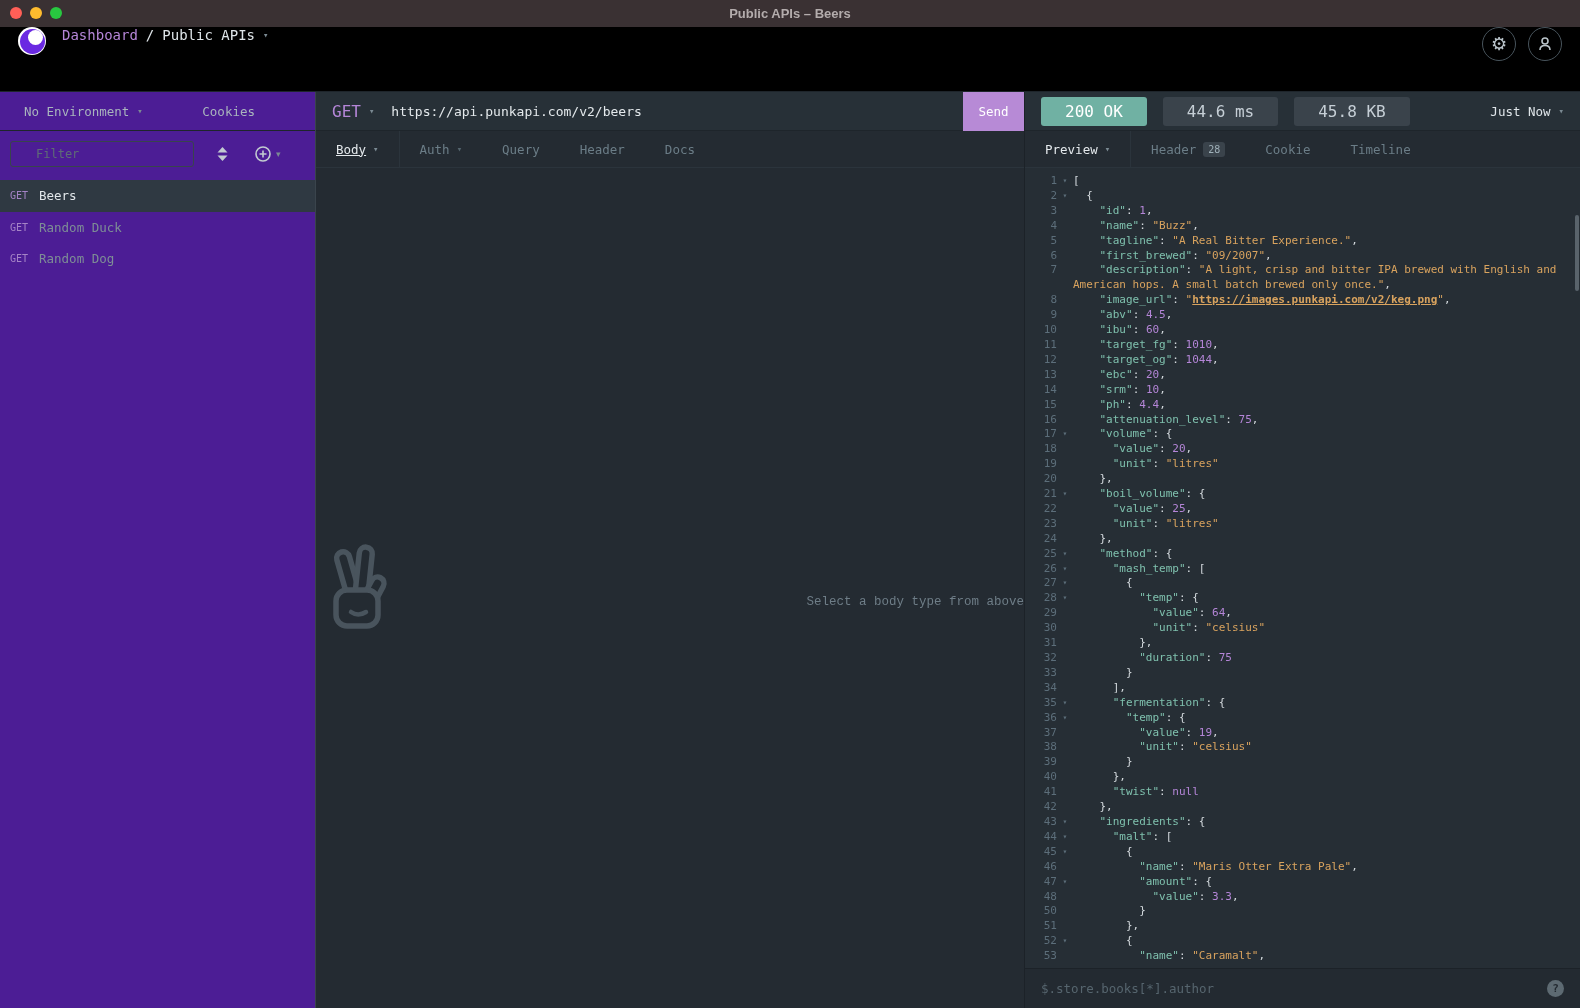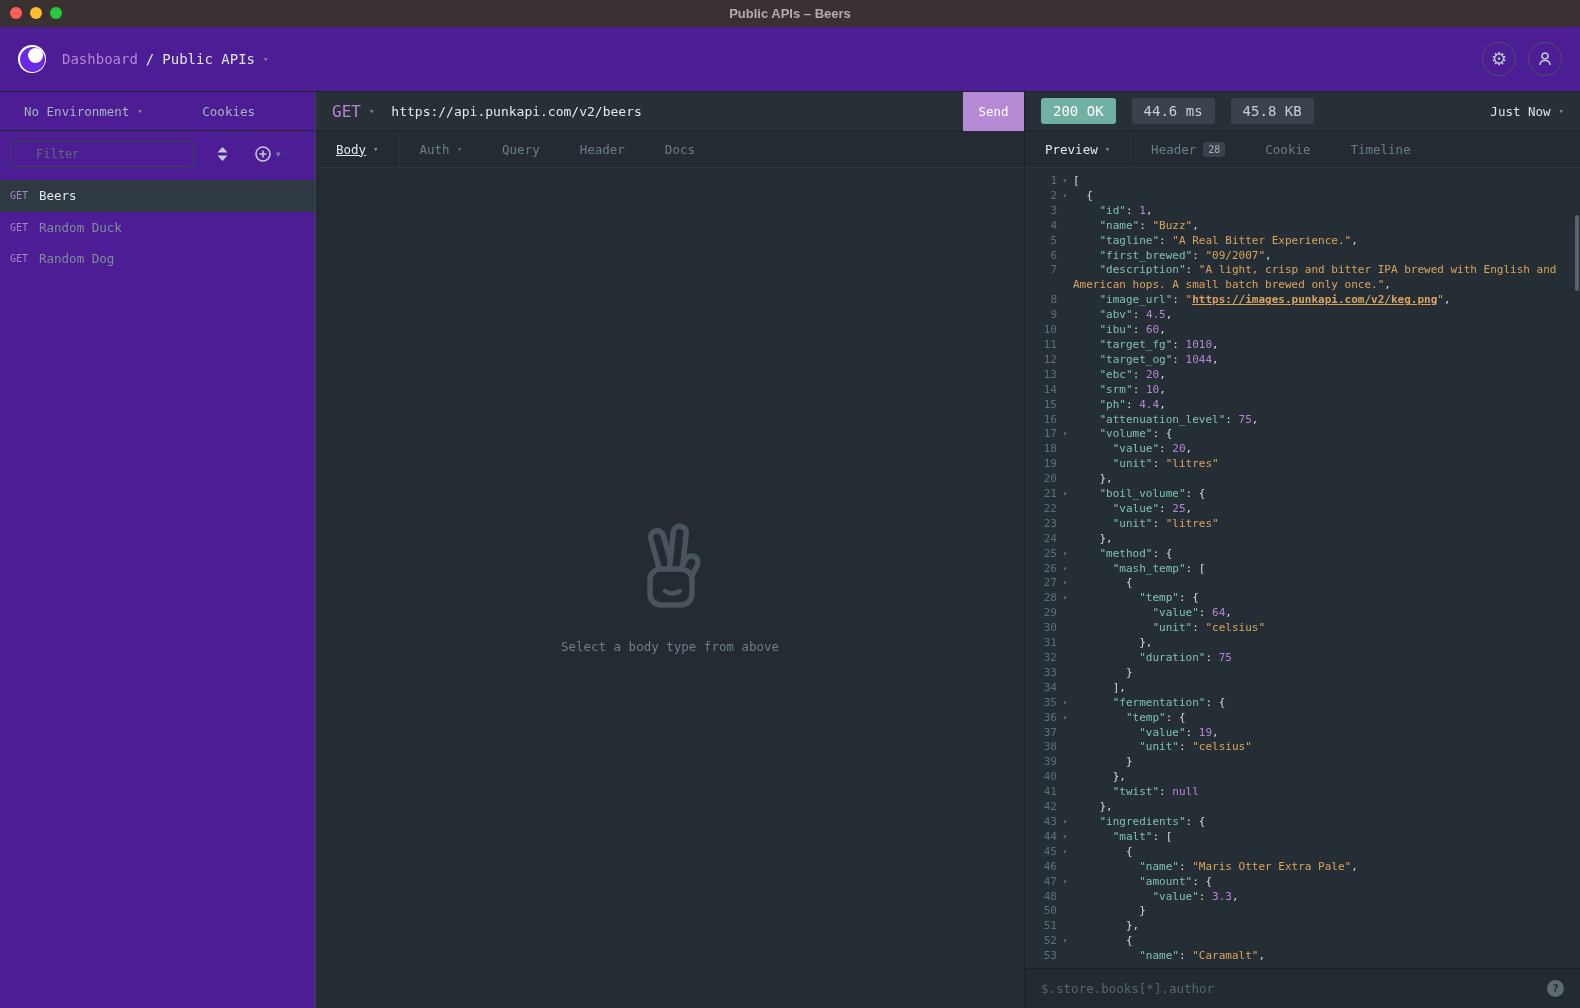--- a/index.html
+++ b/index.html
@@ -10,21 +10,21 @@
   .titlebar { height:27px; background:#3a3133; display:flex; align-items:center;
     justify-content:center; position:relative; }
   .titlebar .title { font-family:"Liberation Sans","DejaVu Sans",sans-serif;
     font-weight:bold; font-size:13px; color:#b3acac; }
   .lights { position:absolute; left:10px; top:7px; display:flex; gap:8px; }
   .light { width:12px; height:12px; border-radius:50%; }
   .light.red { background:#ff5f57; } .light.yellow { background:#febc2e; }
   .light.green { background:#28c840; }
 
   
-  .app-header { height:65px; background:#4c1d95; display:flex; align-items:center;
+  .app-header { height:65px; background:#000000; display:flex; align-items:flex-start;
     padding:0 18px; border-bottom:1px solid #1e252b; }
   .logo { width:28px; height:28px; border-radius:50%; background:#fff; position:relative; overflow:hidden; }
   .logo .moon { position:absolute; inset:1.5px; border-radius:50%; background:#6a29e2; }
   .logo .glow { position:absolute; width:15px; height:15px; border-radius:50%; background:#fff;
     top:3px; right:3.5px; }
   .crumbs { margin-left:16px; font-size:14px; color:#dfe5e9; display:flex; align-items:center; gap:8px; }
   .crumbs .home { color:#b586d8; }
   .hdr-spacer { flex:1; }
   .circle-btn { width:34px; height:34px; border-radius:50%; border:1px solid #48545c;
     background:transparent; color:#b9c3c9; display:flex; align-items:center; justify-content:center;
@@ -70,29 +70,29 @@
   .tabbar { height:37px; display:flex; align-items:stretch; border-bottom:1px solid #2b343c;
     background:#242b32; flex:0 0 auto; }
   .tab { display:flex; align-items:center; gap:7px; padding:0 20px; color:#6b7d87;
     font-size:12.5px; background:none; border:none; font-family:inherit; }
   .tab.active { color:#e4e9ec; border-right:1px solid #2b343c; }
   .tab.active .tlabel.u { text-decoration:underline; }
   .tab .caret.dim { color:#55656e; }
   .tab-badge { background:#3a434b; color:#9fb0b8; font-size:10px; padding:2px 5px;
     border-radius:3px; }
 
-  .empty { flex:1; display:flex; flex-direction:column; align-items:center; justify-content:center; }
+  .empty { flex:1; display:flex; flex-direction:row; align-items:center; justify-content:space-between;font-family:Liberation Mono, monospace; }
   .empty .msg { color:#6e7d87; font-size:12.5px; margin-top:28px; }
 
   
   .response-pane { flex:1; background:#262e35; display:flex; flex-direction:column;
     border-left:1px solid #1c2228; position:relative; }
   .meta-row { height:39px; border-bottom:1px solid #1e252b; display:flex; align-items:center;
     padding:0 16px; gap:16px; background:#273037; flex:0 0 auto; }
-  .badge { font-size:14px; padding:5px 12px; border-radius:3px; }
+  .badge { font-size:16px; padding:5px 24px; border-radius:3px; }
   .badge.status { background:#70b1a3; color:#fff; }
   .badge.stat { background:#3a434b; color:#c6cfd6; }
   .when-btn { margin-left:auto; background:none; border:none; color:#dfe5e9;
     font:12.5px "DejaVu Sans Mono",monospace; display:flex; align-items:center; gap:8px; }
 
   .code { flex:1; overflow:hidden; padding-top:6px; font-size:11px; line-height:14.9px; }
   .row { display:flex; }
   .gutter { flex:0 0 32px; text-align:right; color:#5c6e7a; }
   .fold { flex:0 0 16px; text-align:center; color:#5c6e7a; font-size:8px; line-height:14.9px; }
   .src { flex:1; white-space:pre-wrap; word-break:break-word; color:#d4dade; padding-right:10px; }

